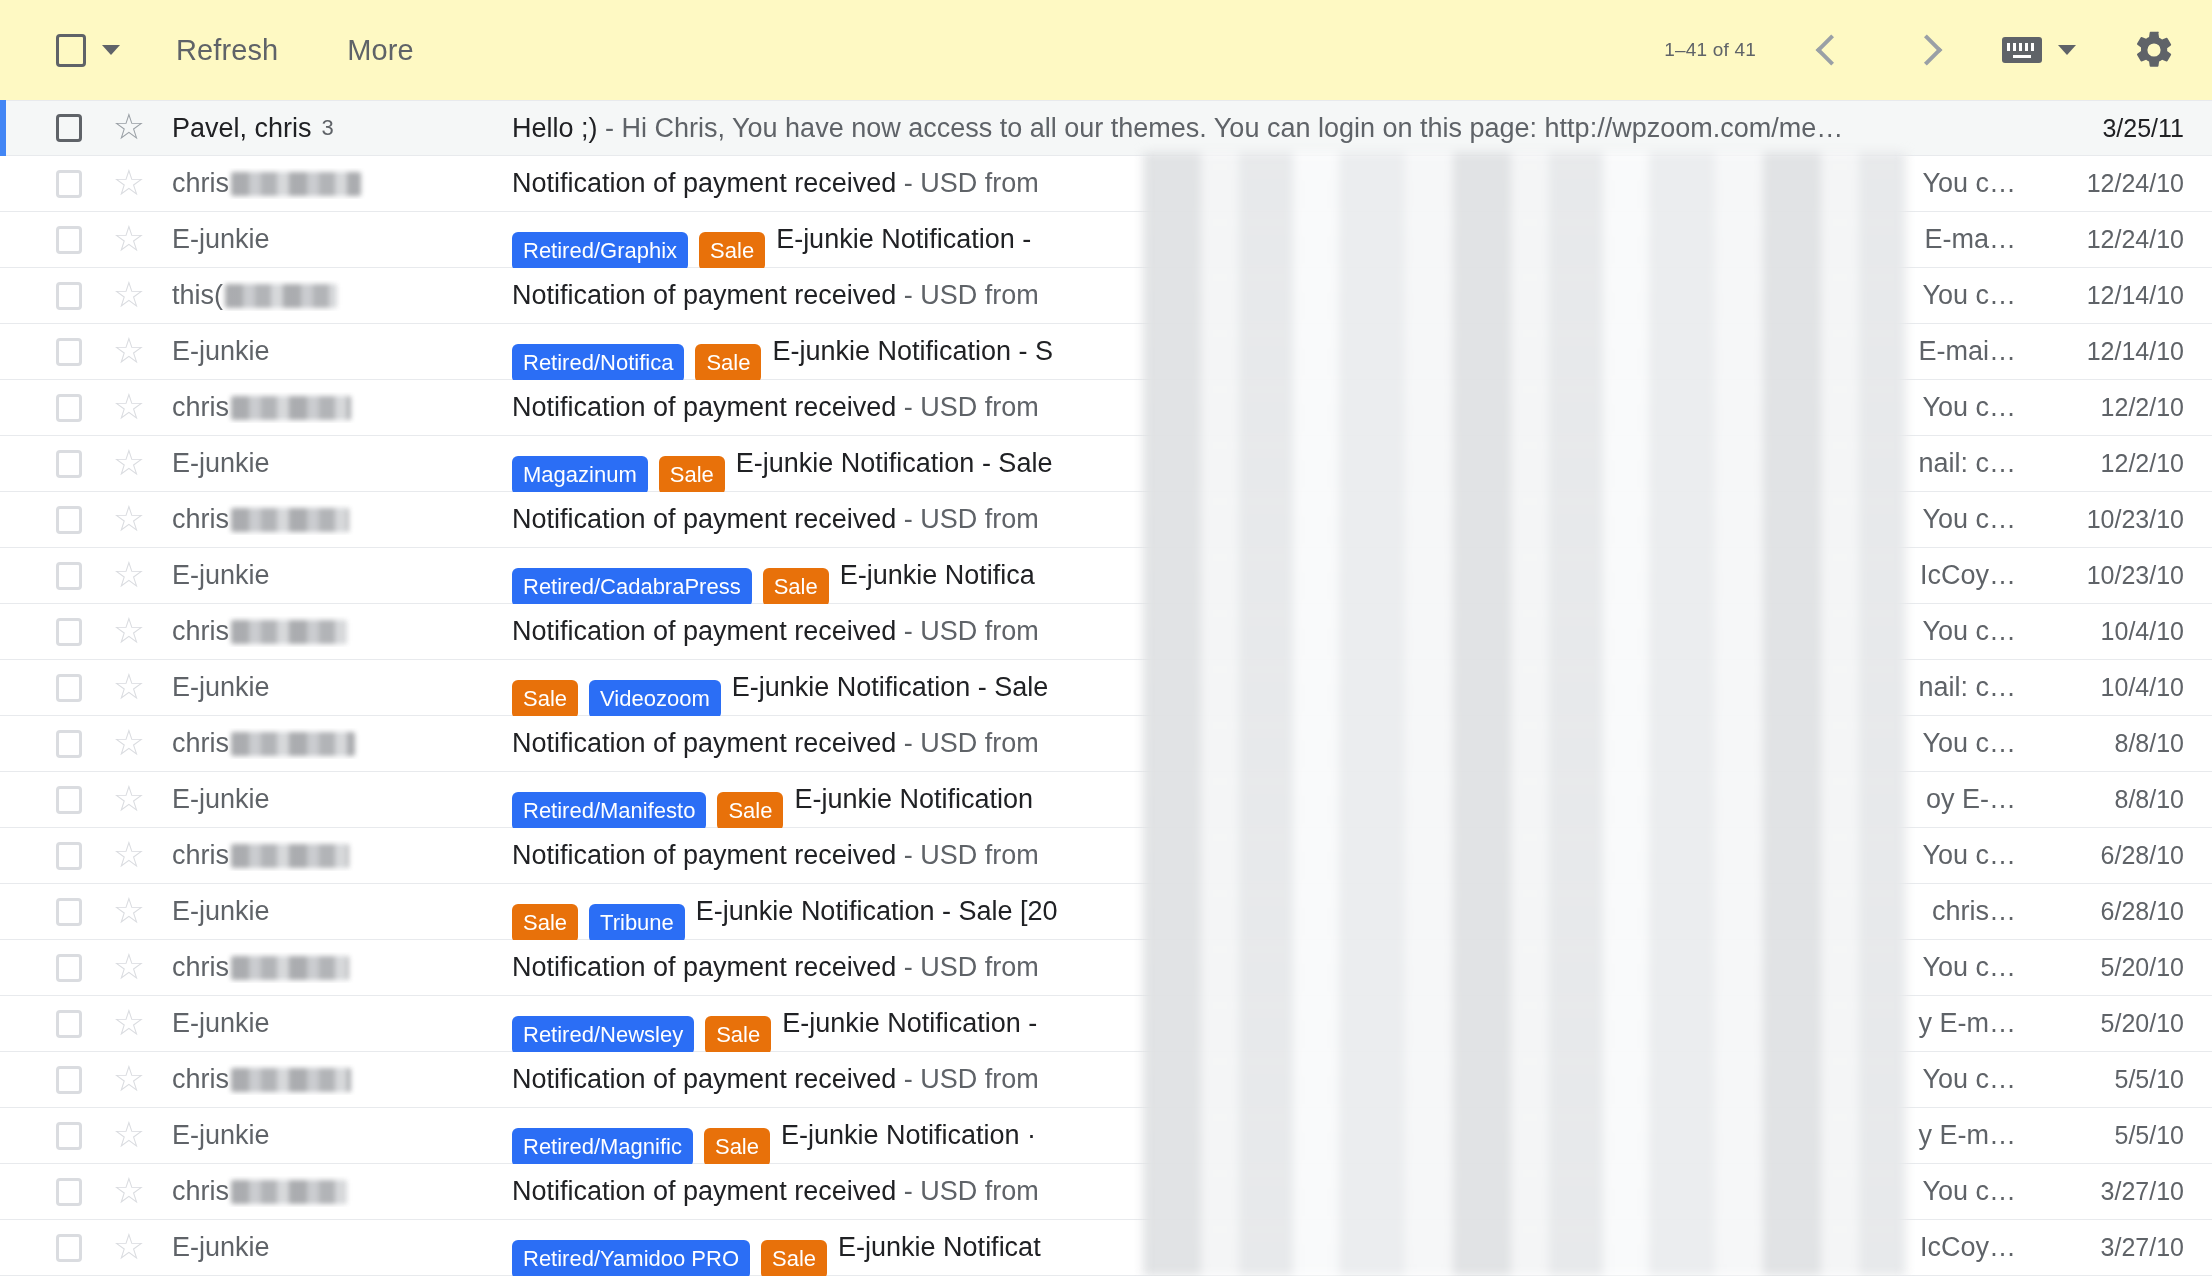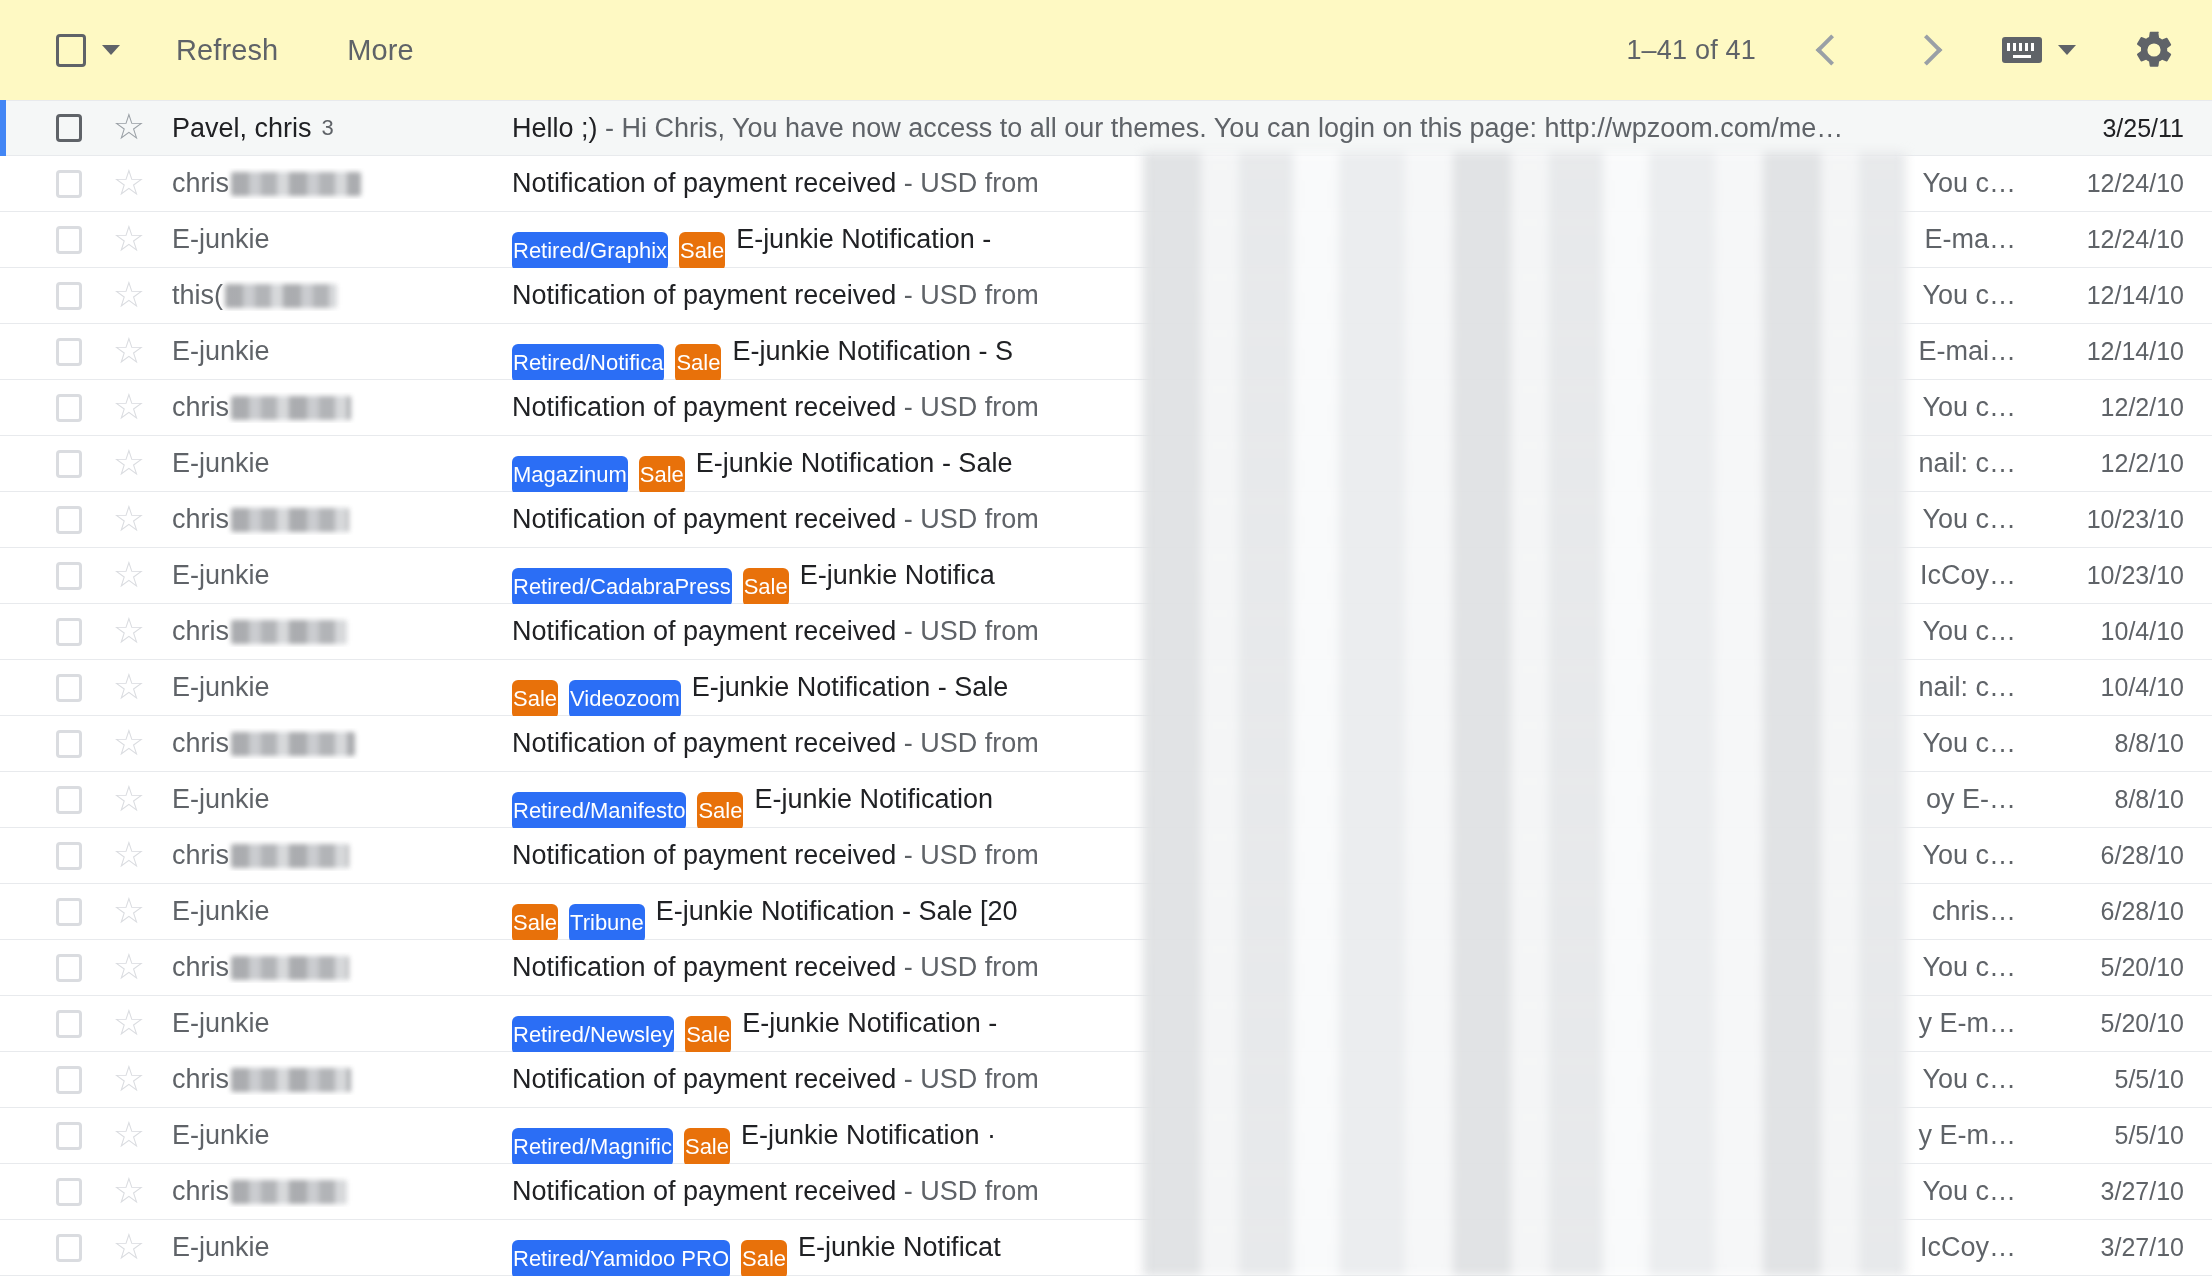--- a/index.html
+++ b/index.html
@@ -49,21 +49,21 @@
     font-size: 29px;
     color: #5f6368;
     margin-left: 69px;
     cursor: pointer;
     letter-spacing: .1px;
     white-space: nowrap;
   }
   .tb-btn:first-of-type { margin-left: 56px; }
 
   .count {
-    font-size: 27px;
+    font-size: 19px;
     color: #5f6368;
     letter-spacing: .2px;
     white-space: nowrap;
   }
   .chev {
     width: 54px; height: 54px;
     margin-left: 46px;
     position: relative;
     cursor: pointer;
   }
@@ -199,21 +199,21 @@
     min-width: 0;
     font-size: 27px;
     color: #202124;
     white-space: nowrap;
     overflow: hidden;
   }
   .chip {
     flex: 0 0 auto;
     font-size: 22px;
     line-height: 1;
-    padding: 8px 1px 9px;
+    padding: 8px 11px 9px;
     border-radius: 6px;
     color: #ffffff;
     margin-right: 11px;
     white-space: nowrap;
     margin-top: 24px;
   }
   .chip.blue { background: #2b6ef5; }
   .chip.orange { background: #e8710a; }
 
   .subj-text {

